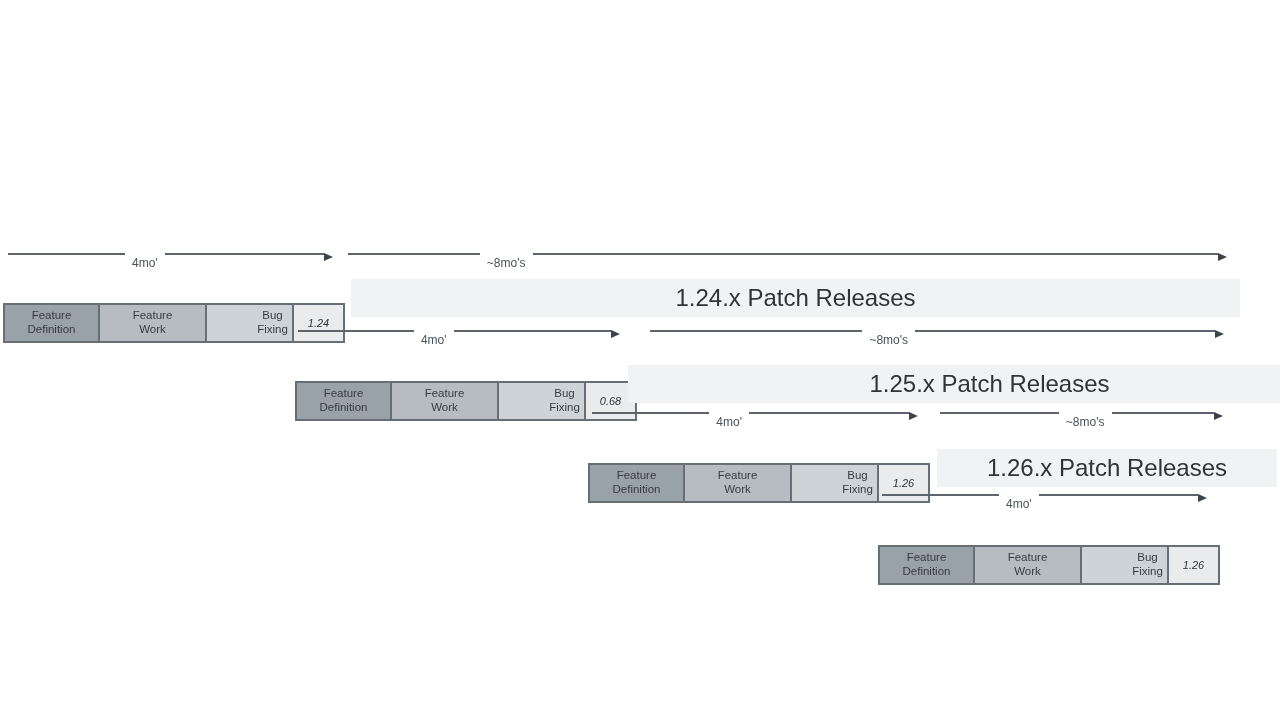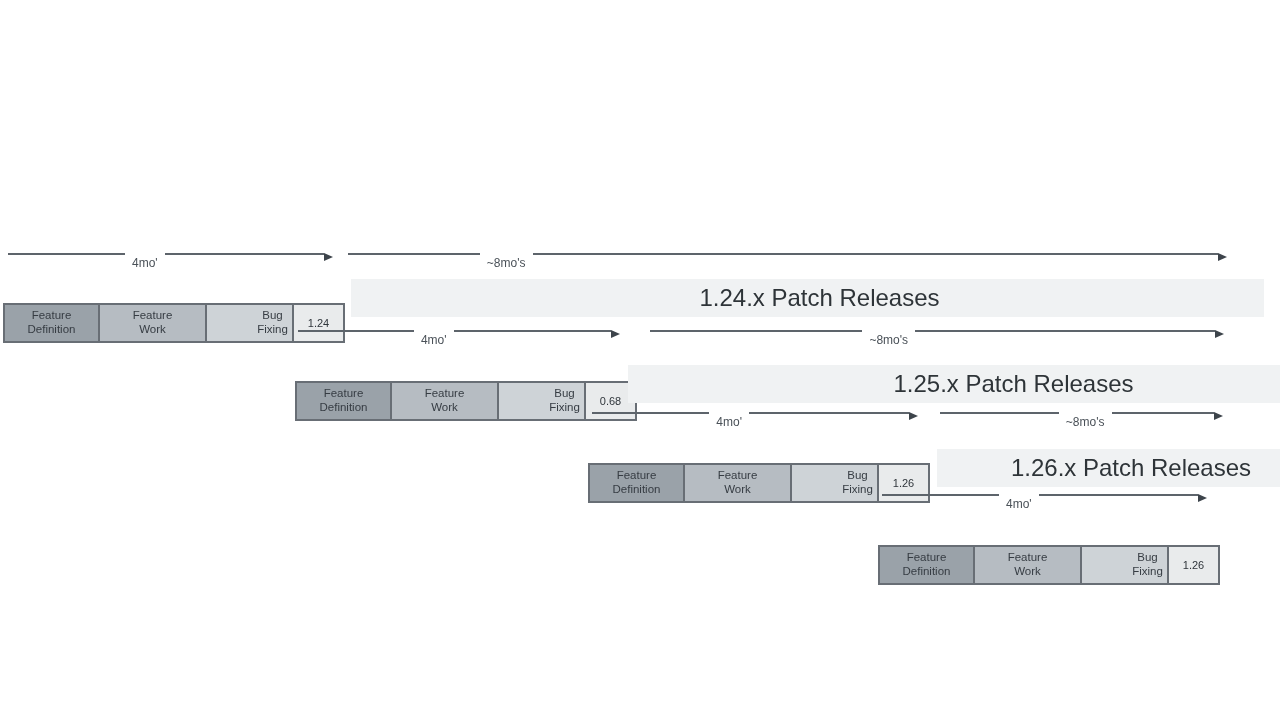--- a/index.html
+++ b/index.html
@@ -25,26 +25,26 @@
 
   
   .boxes { position:absolute; display:flex;margin-top:27px; }
   .pbox { box-sizing:border-box; height:40px; border:2px solid #686e75;
           display:flex; flex-direction:column; justify-content:center; align-items:center;
           font-size:11.5px; line-height:1.18; color:#363c43; text-align:center; }
   .pbox + .pbox { margin-left:-2px; }
   .w-fd  { width:97px;  background:var(--c-fd); }
   .w-fw  { width:109px; background:var(--c-fw); }
   .w-bf  { width:89px;  background:var(--c-bf);padding-left:46px; }
-  .w-ver { width:53px;  background:var(--c-ver); font-size:11px; color:#2f353b; }
+  .w-ver { width:53px;  background:var(--c-ver); font-size:11px; color:#2f353b;font-style:italic; }
 
   
   .patchbar { position:absolute; height:38px; background:var(--c-bar);
               display:flex; align-items:center; justify-content:center;
-              font-size:24px; color:#2e3438; white-space:nowrap;padding-left:24px; }
+              font-size:24px; color:#2e3438; white-space:nowrap; }
 
   
   .r1 .dev-arrow   { left:8px;   top:253px; width:325px; }
   .r1 .patch-arrow { left:348px; top:253px; width:879px; }
   .r1 .boxes       { left:3px;   top:276px; }
   .r1 .patchbar    { left:351px; top:279px; width:889px; }
 
   .r2 .dev-arrow   { left:298px; top:330px; width:322px; }
   .r2 .patch-arrow { left:650px; top:330px; width:574px; }
   .r2 .boxes       { left:295px; top:354px; }

